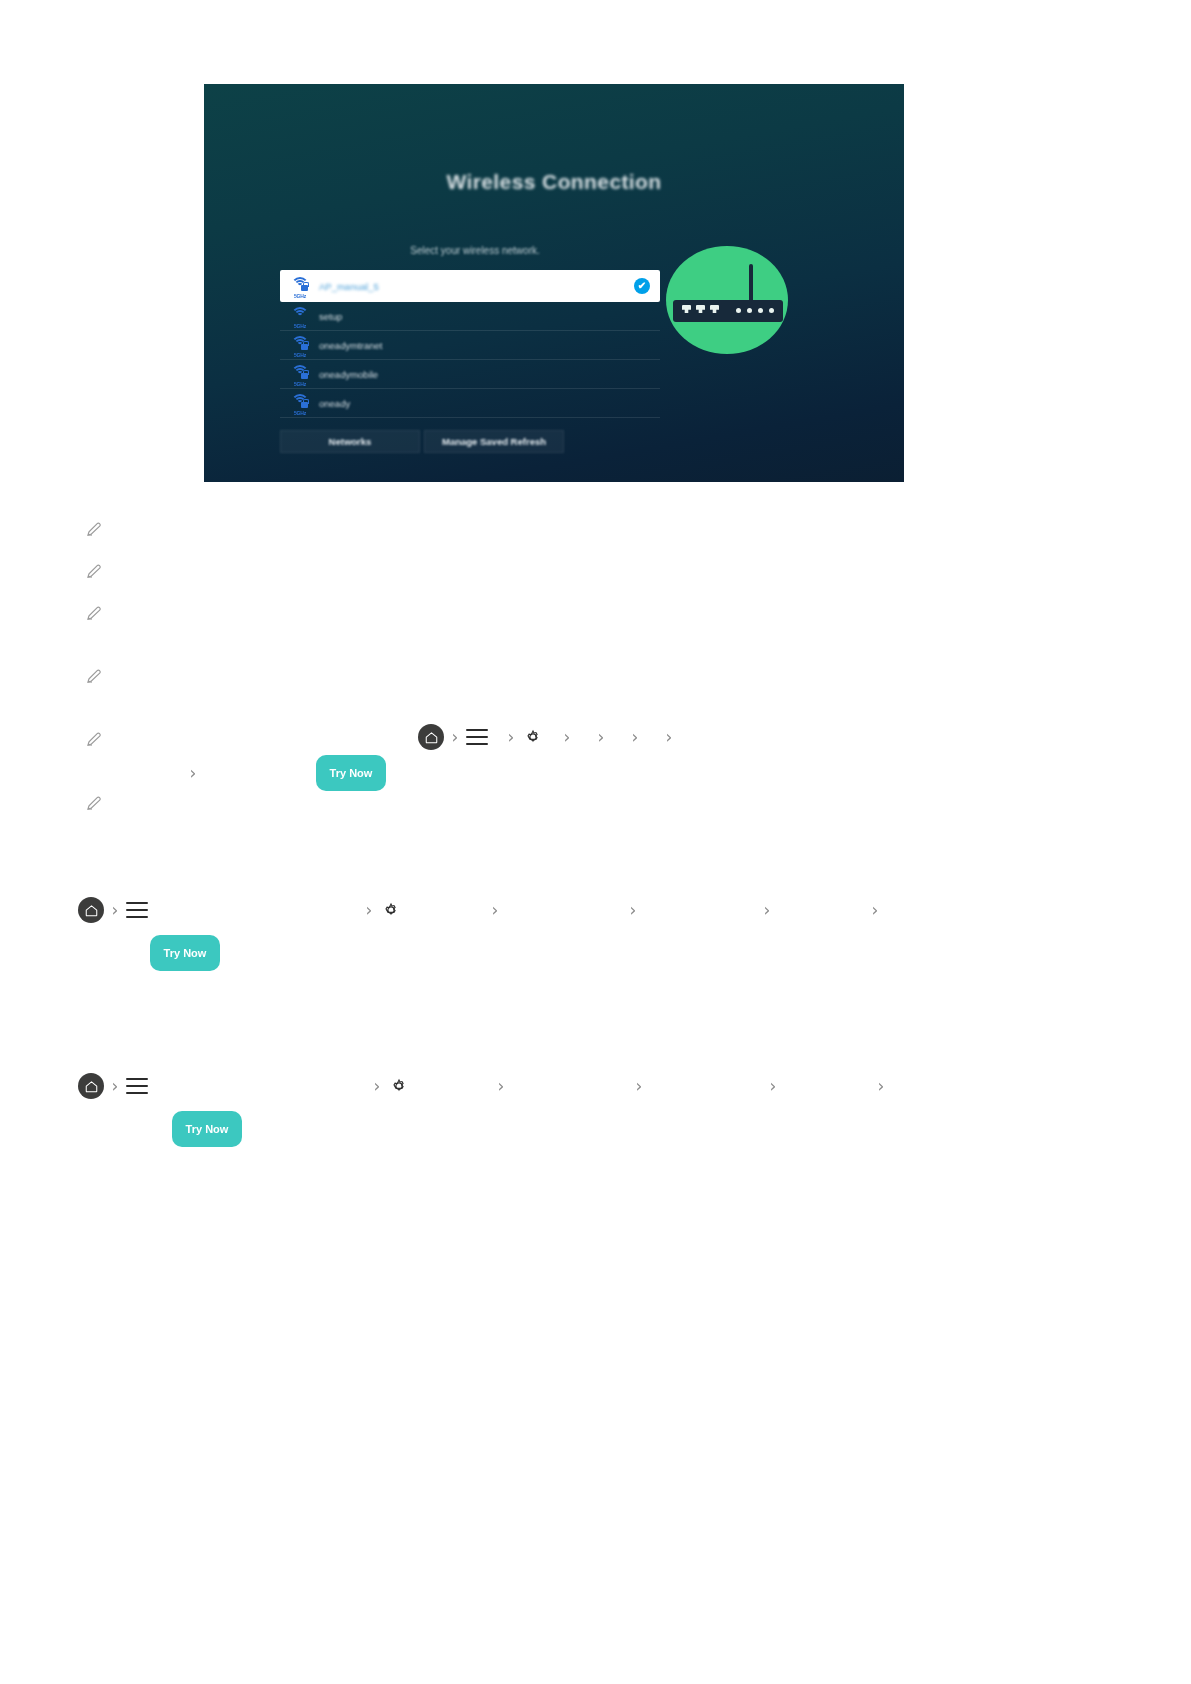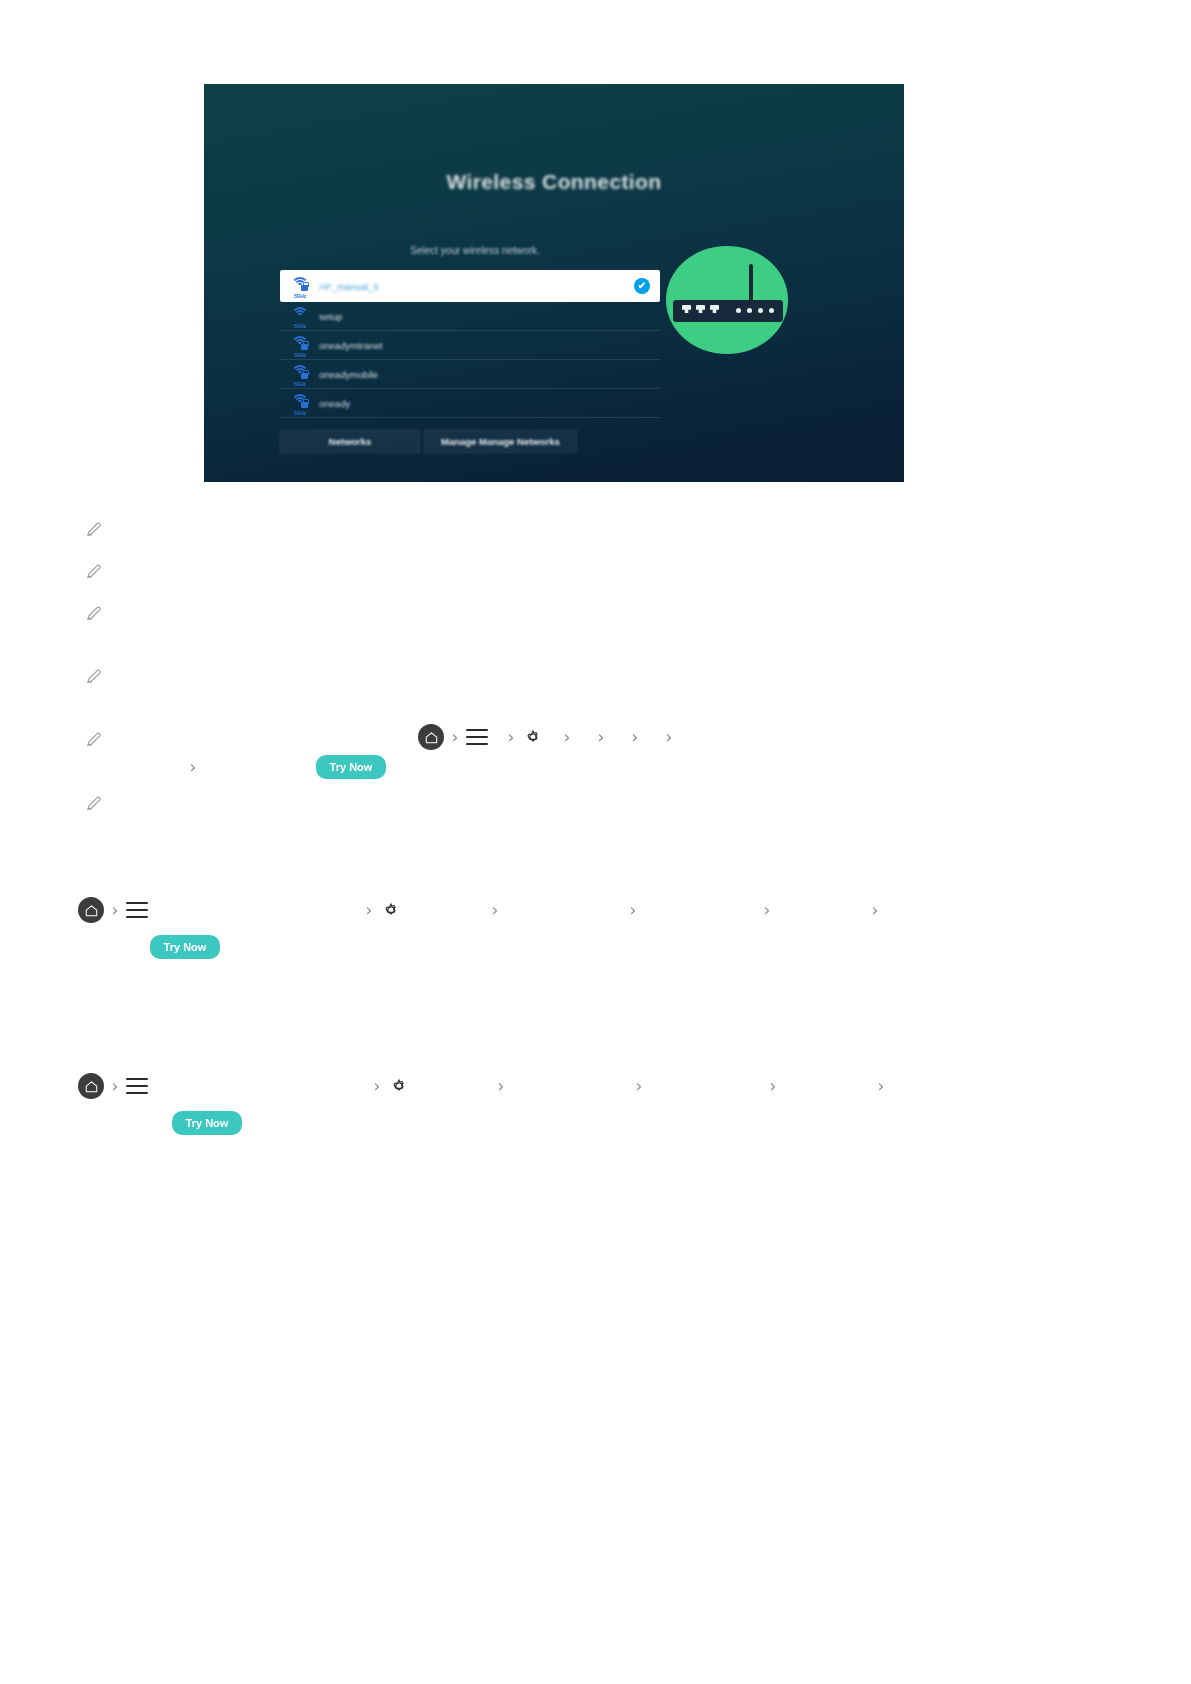--- a/index.html
+++ b/index.html
@@ -279,21 +279,21 @@
   .path-label {
     font-size: 12.5px;
     color: #4a4a4a;
     padding: 0 6px;
     white-space: nowrap;
   }
   .trynow {
     display: inline-flex;
     align-items: center;
     justify-content: center;
-    height: 24px;
+    height: 36px;
     min-width: 70px;
     padding: 10px 12px;
     border-radius: 10px;
     background: #3cc8c0;
     color: #ffffff;
     font-size: 11px;
     font-weight: bold;
     white-space: nowrap;
   }
   .path-row .break { flex-basis: 100%; height: 0; }
@@ -361,21 +361,21 @@
             <span class="arc a3"></span>
           <span class="lock"></span>
           <span class="ghz">5GHz</span>
         </span>
         <span class="net-name">oneady</span>
       </div>
     </div>
 
     <div class="tv-buttons">
       <div class="tv-btn">Networks</div>
-      <div class="tv-btn">Manage Manage Networks</div>
+      <div class="tv-btn">Manage Saved Refresh</div>
     </div>
 
     <div class="router-art">
       <span class="blob"></span>
       <span class="antenna"></span>
       <span class="body"></span>
       <span class="ports">
           <i></i>
           <i></i>
           <i></i>

